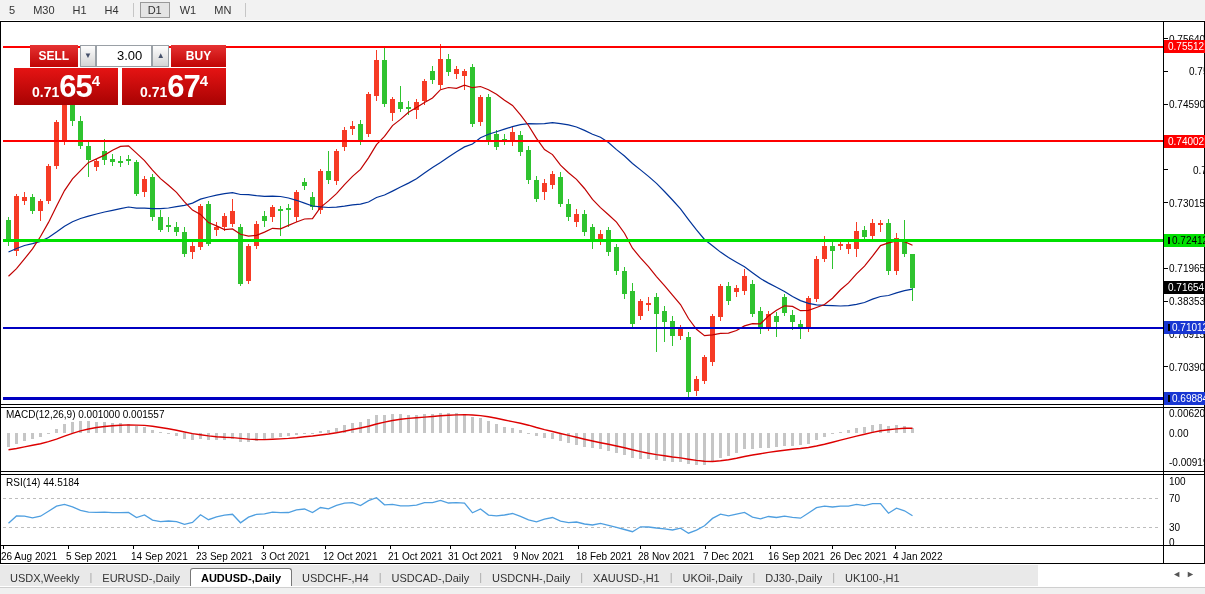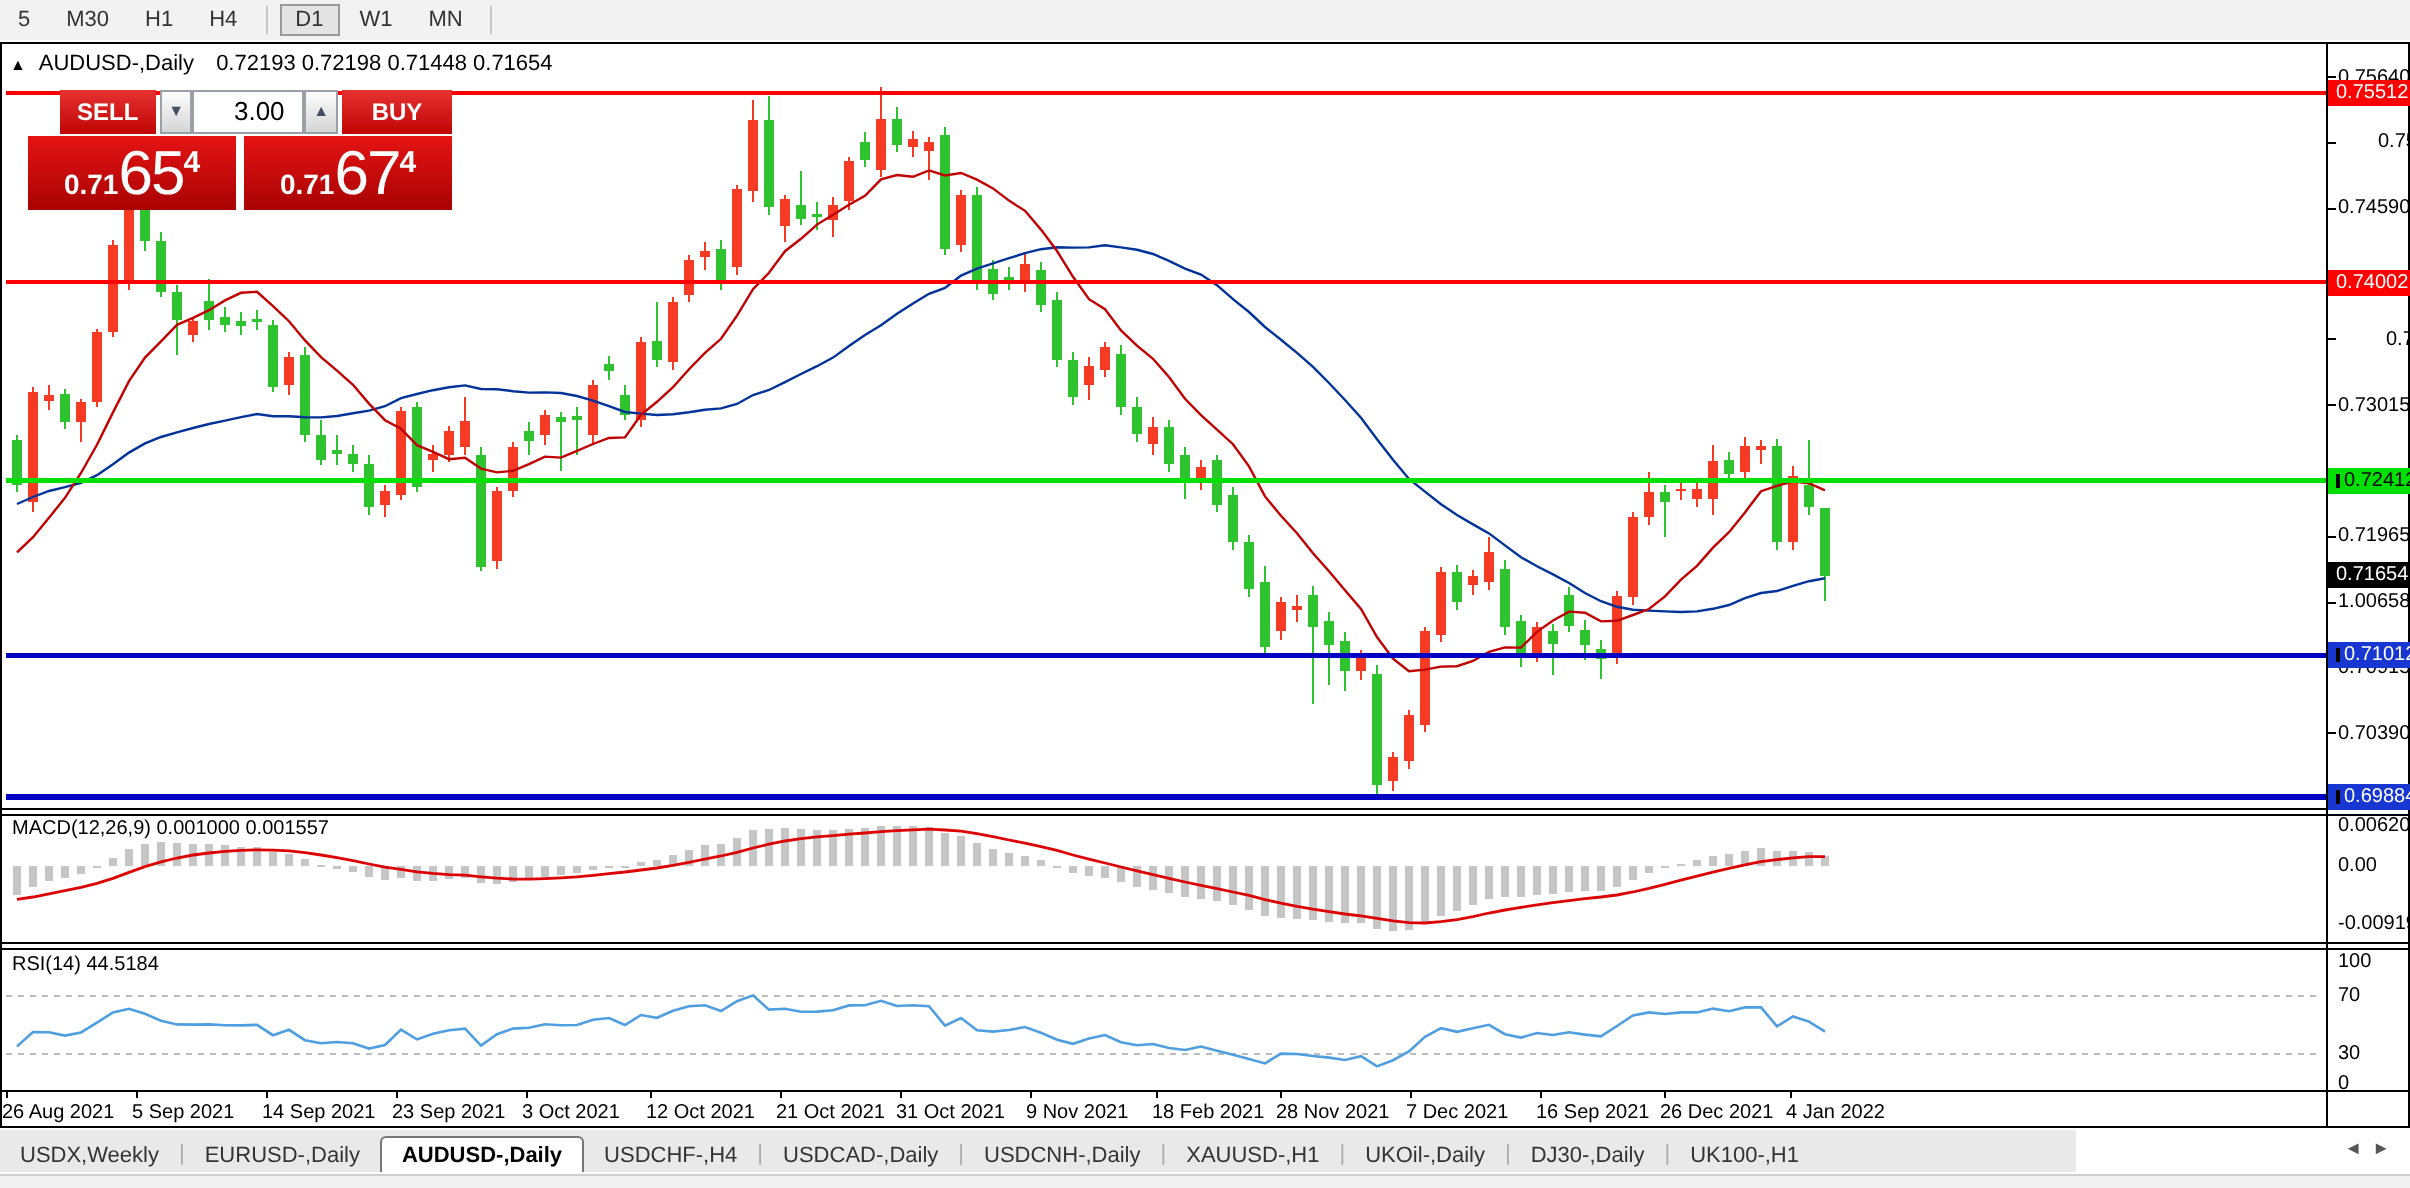--- a/index.html
+++ b/index.html
@@ -25,21 +25,21 @@
   #sell-btn{width:52px;margin-right:2px;}
   #buy-btn{width:60px;margin-left:2px;}
   .spin-btn{width:18px;background:linear-gradient(#fdfdfd,#d5d5d5);border:1px solid #9aa0a6;box-sizing:border-box;
     font-size:8px;color:#44506a;text-align:center;line-height:20px;cursor:pointer;}
   #vol-box{width:60px;background:#fff;border:1px solid #9aa0a6;box-sizing:border-box;font-size:13px;color:#000;
     text-align:right;padding-right:9px;line-height:20px;}
   #trade-row2{display:flex;margin-top:1px;height:37px;}
   .px-box{width:104px;background:linear-gradient(#e51414,#a80202);color:#fff;display:flex;align-items:baseline;
     justify-content:center;padding-top:2px;box-sizing:border-box;cursor:pointer;}
   .px-box .pfx{font-size:14px;font-weight:bold;}
-  .px-box .big{font-size:31px;font-weight:normal;line-height:33px;letter-spacing:-1px;}
+  .px-box .big{font-size:31px;font-weight:bold;line-height:33px;letter-spacing:-1px;}
   .px-box .sup{font-size:15px;font-weight:bold;position:relative;top:-11px;}
   #sell-price-box{margin-right:4px;}
   
   .tick-label{position:absolute;left:1169px;font-size:10px;color:#000;transform:translateY(-50%);white-space:nowrap;}
   .tick-dash{position:absolute;left:1164px;width:4px;height:1px;background:#000;}
   .px-badge{position:absolute;left:1164px;width:41px;height:13px;font-size:10px;line-height:13px;
     padding-left:4px;box-sizing:border-box;z-index:6;display:flex;align-items:center;}
   .px-badge .mk{display:inline-block;width:5px;height:5px;background:#fff;border:1px solid #000;margin-right:2px;}
   
   .ind-label{position:absolute;left:6px;font-size:10px;color:#000;z-index:6;white-space:nowrap;}
@@ -77,25 +77,20 @@
   <div class="vline" style="left:0;top:21px;height:543px;"></div>
   <div class="vline" style="left:1204px;top:21px;height:543px;"></div>
   <div class="vline" style="left:1163px;top:22px;height:541px;"></div>
   <div class="hline" style="top:404px;"></div>
   <div class="hline" style="top:407px;"></div>
   <div class="hline" style="top:471px;"></div>
   <div class="hline" style="top:474px;"></div>
   <div class="hline" style="top:545px;"></div>
   <div class="hline" style="top:563px;"></div>
 
-  <div id="symbol-line" class="abs">
-    <span class="arr">▲</span>
-    <span>AUDUSD-,Daily</span>
-    <span style="margin-left:8px;">0.72193 0.72198 0.71448 0.71654</span>
-  </div>
 
   <div id="trade-panel" class="abs">
     <div id="trade-row1">
       <div id="sell-btn" class="trade-btn">SELL</div>
       <div class="spin-btn">
         <span>▼</span>
       </div>
       <div id="vol-box">3.00</div>
       <div class="spin-btn">
         <span>▲</span>
@@ -494,21 +489,21 @@
       <div class="tick-label" style="top: 71.4375px; padding-left: 20px;">0.75115</div>
       <div class="tick-dash" style="top: 103.75px;"></div>
       <div class="tick-label" style="top: 104.25px;">0.74590</div>
       <div class="tick-dash" style="top: 169.375px;"></div>
       <div class="tick-label" style="top: 169.875px; margin-left: 24px;">0.73540</div>
       <div class="tick-dash" style="top: 202.188px;"></div>
       <div class="tick-label" style="top: 202.688px;">0.73015</div>
       <div class="tick-dash" style="top: 267.812px;"></div>
       <div class="tick-label" style="top: 268.312px;">0.71965</div>
       <div class="tick-dash" style="top: 300.625px;"></div>
-      <div class="tick-label" style="top: 301.125px;">1.00658</div>
+      <div class="tick-label" style="top: 301.125px;">0.38353</div>
       <div class="tick-dash" style="top: 333.438px;"></div>
       <div class="tick-label" style="top: 333.938px;">0.70915</div>
       <div class="tick-dash" style="top: 366.25px;"></div>
       <div class="tick-label" style="top: 366.75px;">0.70390</div>
       <div class="tick-label" style="top: 413px;">0.006201</div>
       <div class="tick-label" style="top: 433px;">0.00</div>
       <div class="tick-label" style="top: 462px;">-0.00919</div>
       <div class="tick-label" style="top: 481px;">100</div>
       <div class="tick-label" style="top: 498px;">70</div>
       <div class="tick-label" style="top: 527px;">30</div>

